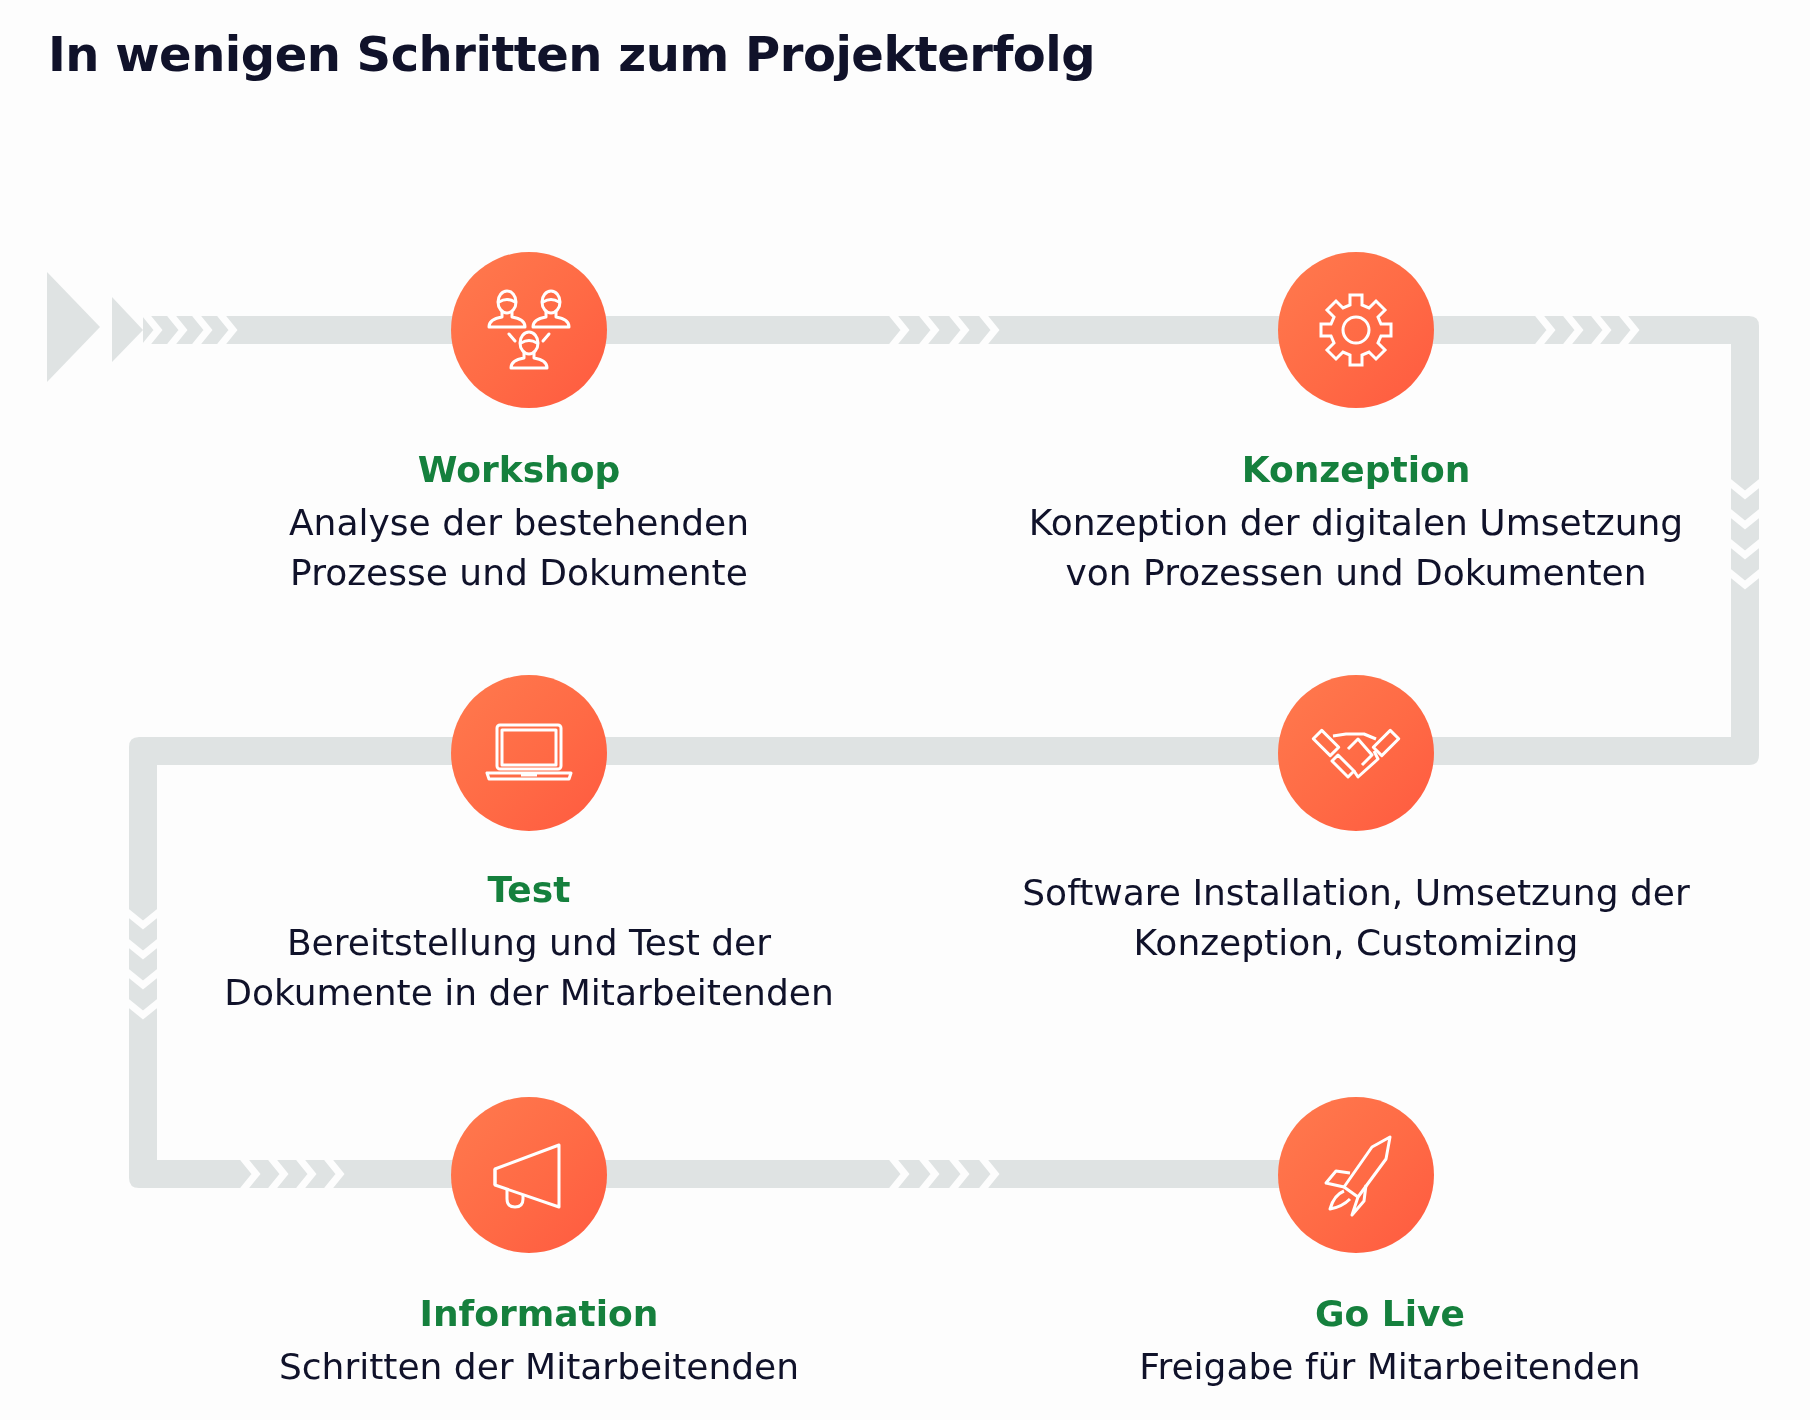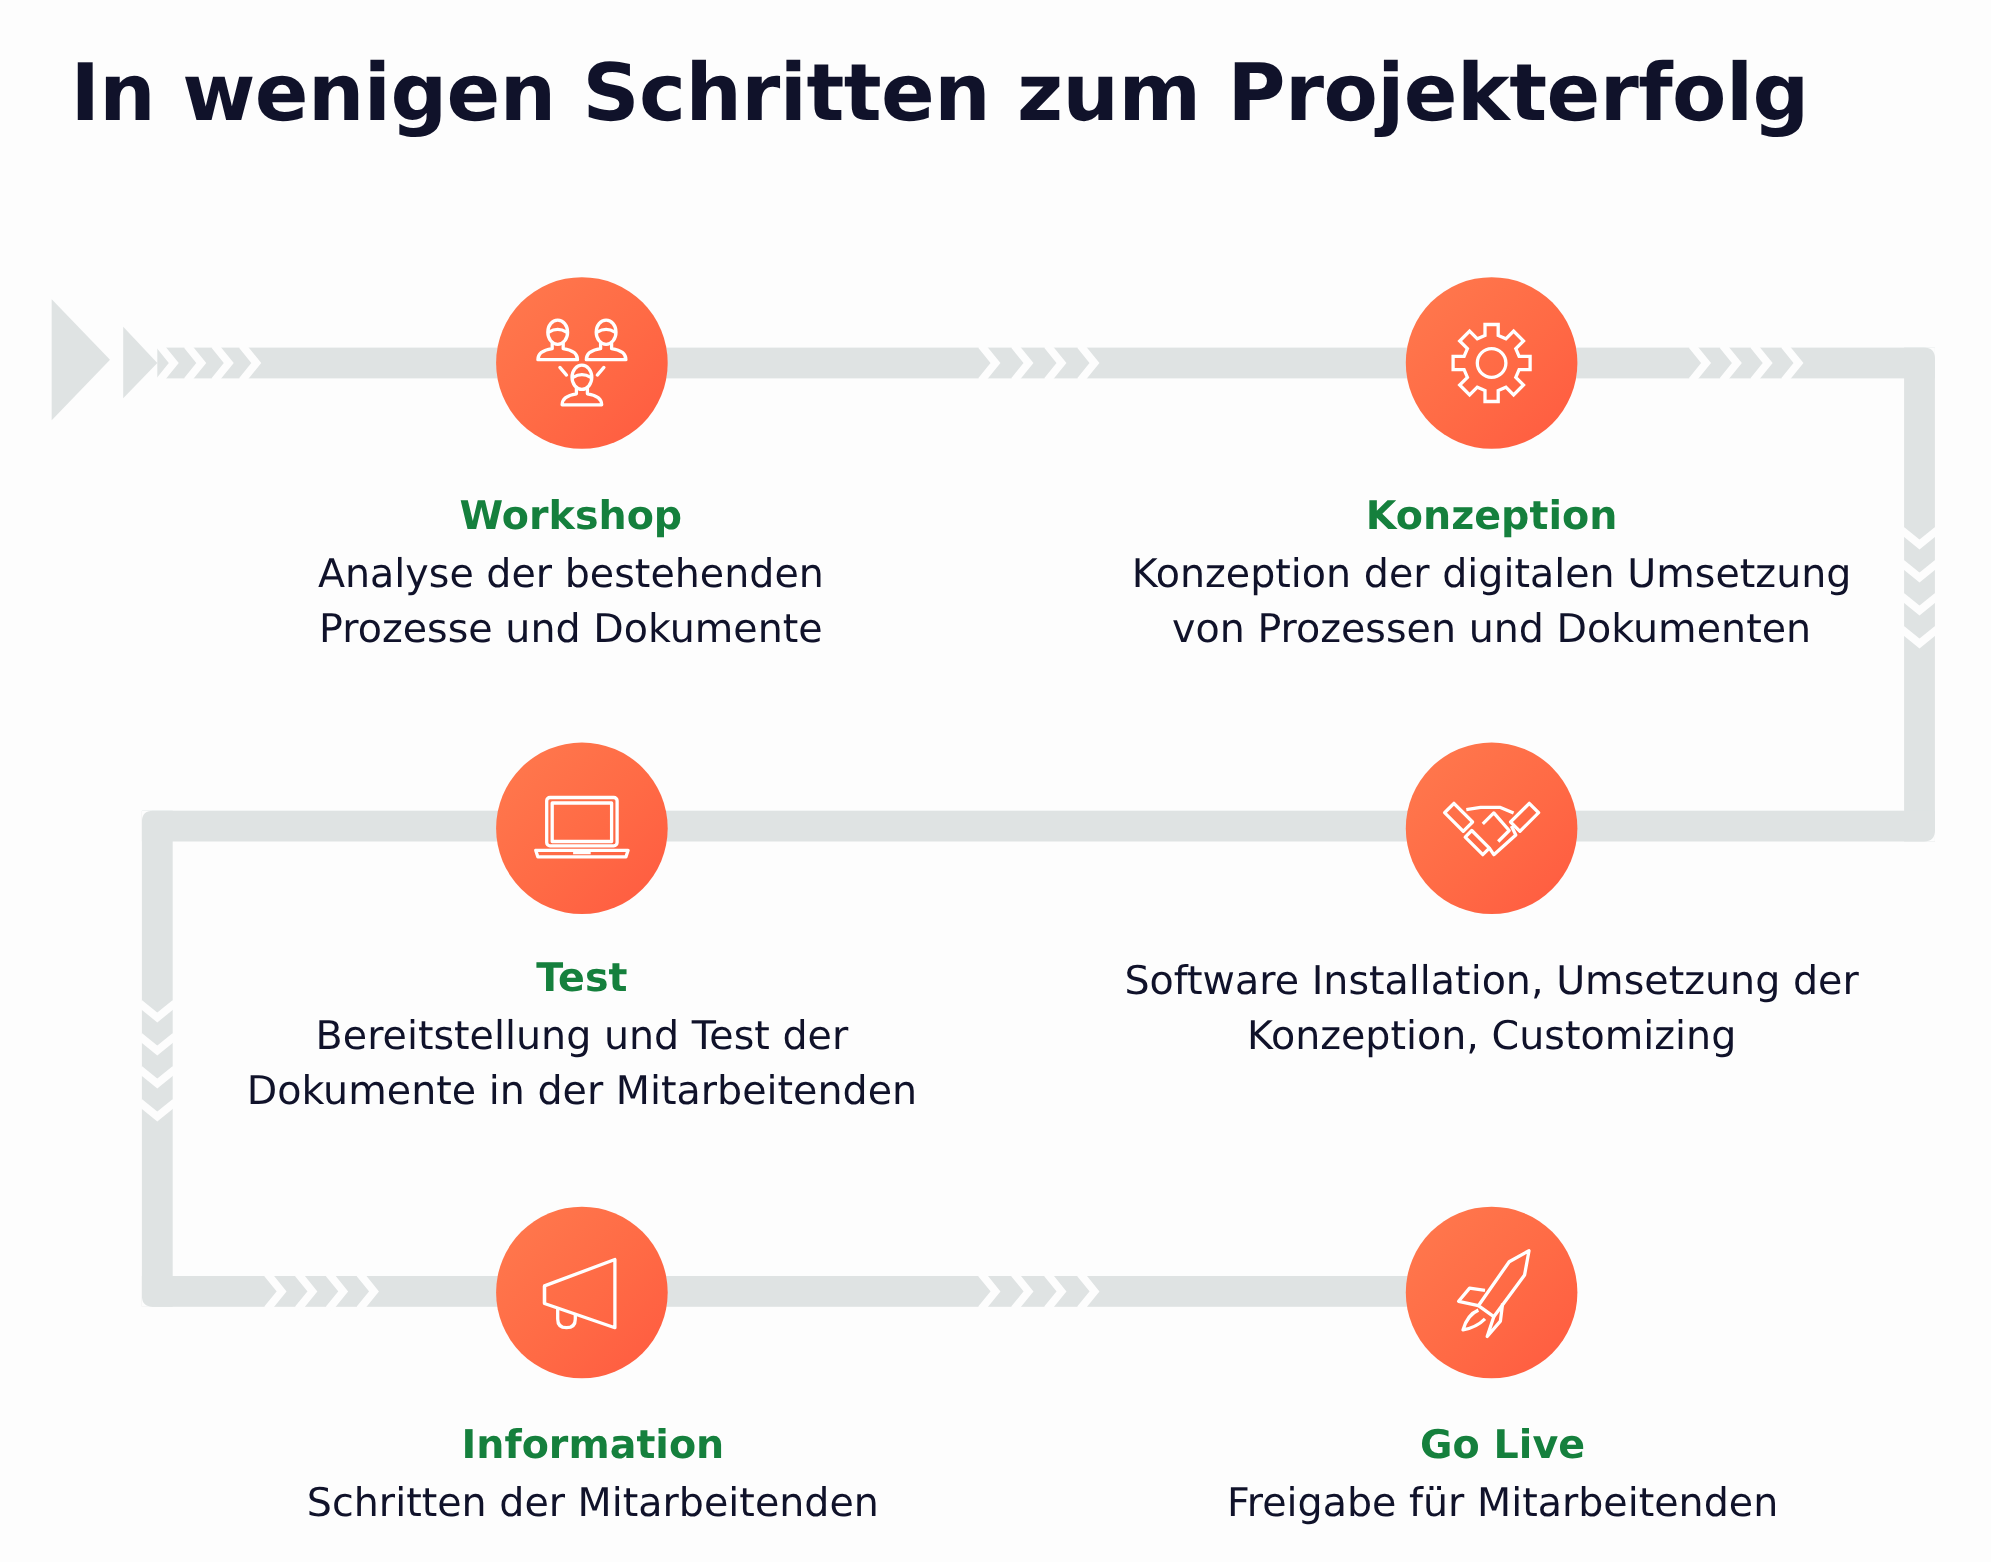--- a/index.html
+++ b/index.html
@@ -1,18 +1,18 @@
 <!DOCTYPE html>
 <html><head>
 <meta charset="utf-8">
 <style>
   html, body { margin:0; padding:0; background:#fdfdfd; }
   body { width:1810px; height:1420px; position:relative; overflow:hidden;
          font-family:"DejaVu Sans", "Liberation Sans", sans-serif; color:#10122a; }
-  .title { position:absolute; left:48px; top:26px; margin:16px; font-size:72px; font-weight:bold;
+  .title { position:absolute; left:48px; top:26px; margin:0; font-size:48px; font-weight:bold;
            letter-spacing:-0.5px; color:#10122a; white-space:nowrap;text-align:center; }
   svg.track { position:absolute; left:0; top:0; }
   .circle { position:absolute; width:156px; height:156px; border-radius:50%;
             background:linear-gradient(135deg,#ff7a4e 0%,#ff6a45 55%,#ff5a40 100%);
             display:flex; align-items:center; justify-content:center; }
   .circle svg { width:100px; height:100px; }
   .step-text { position:absolute; width:760px; text-align:center; }
   .step-title { font-weight:bold; font-size:36px; line-height:44px; color:#15803d; margin:0 0 6px 0; }
   .step-desc { font-size:36px; line-height:50px; color:#10122a; margin:0; }
   .step-desc span { display:block; }
@@ -170,18 +170,18 @@
 </div>
 
 <div class="circle" style="left:1278px; top:1097px;">
   <svg viewBox="0 0 100 100" fill="none" stroke="#fff" stroke-width="3" stroke-linejoin="round">
     <path d="M84,12 L80,34 L52,72 L38,62 L66,22 Z"></path>
     <path d="M44,48 L30,46 L20,58 L38,62"></path>
     <path d="M60,60 L58,76 L46,90 L52,72"></path>
     <path d="M38,66 Q28,70 24,84 Q36,82 44,74"></path>
   </svg>
 </div>
-<div class="step-text" style="left:986px; top:1292px;">
+<div class="step-text" style="left:1010px; top:1292px;">
   <p class="step-title">Go Live</p>
   <p class="step-desc">
     <span>Freigabe für Mitarbeitenden</span>
   </p>
 </div>
 
 </body></html>

